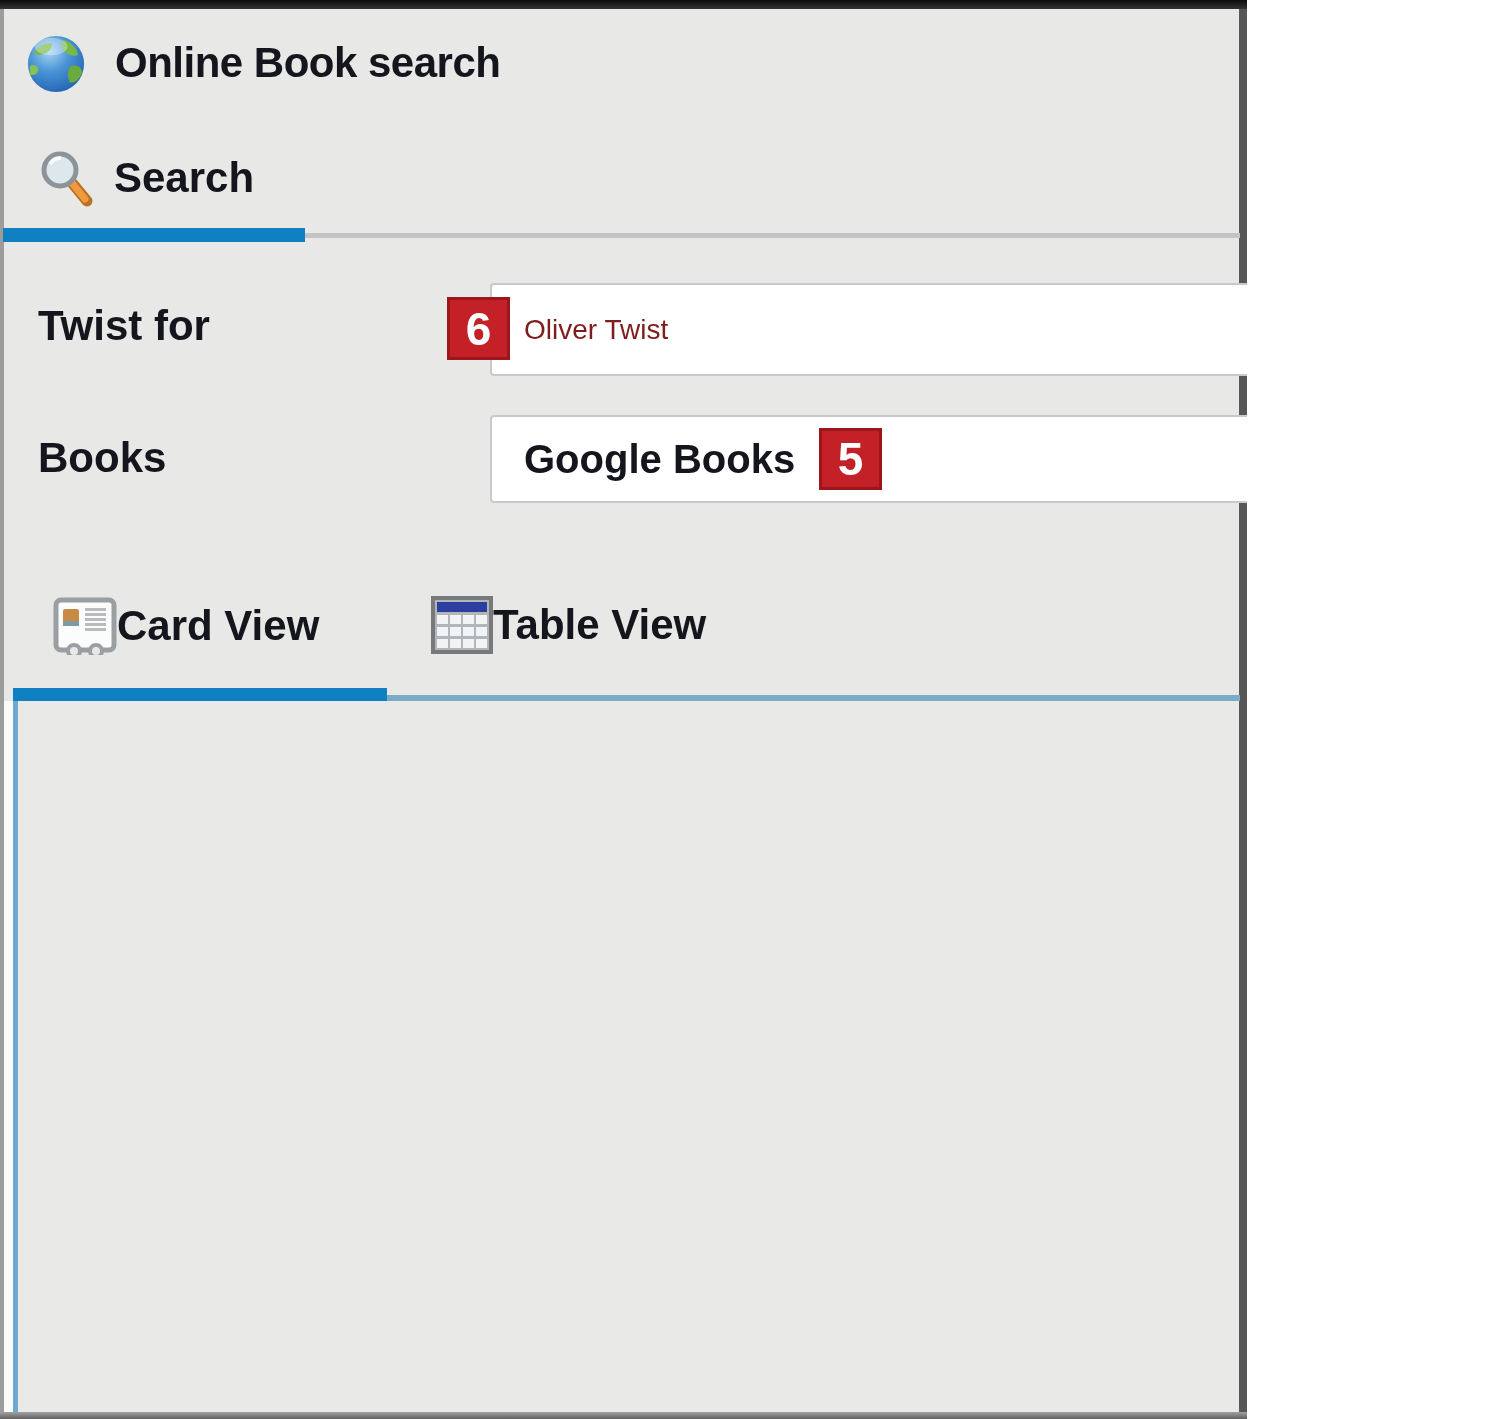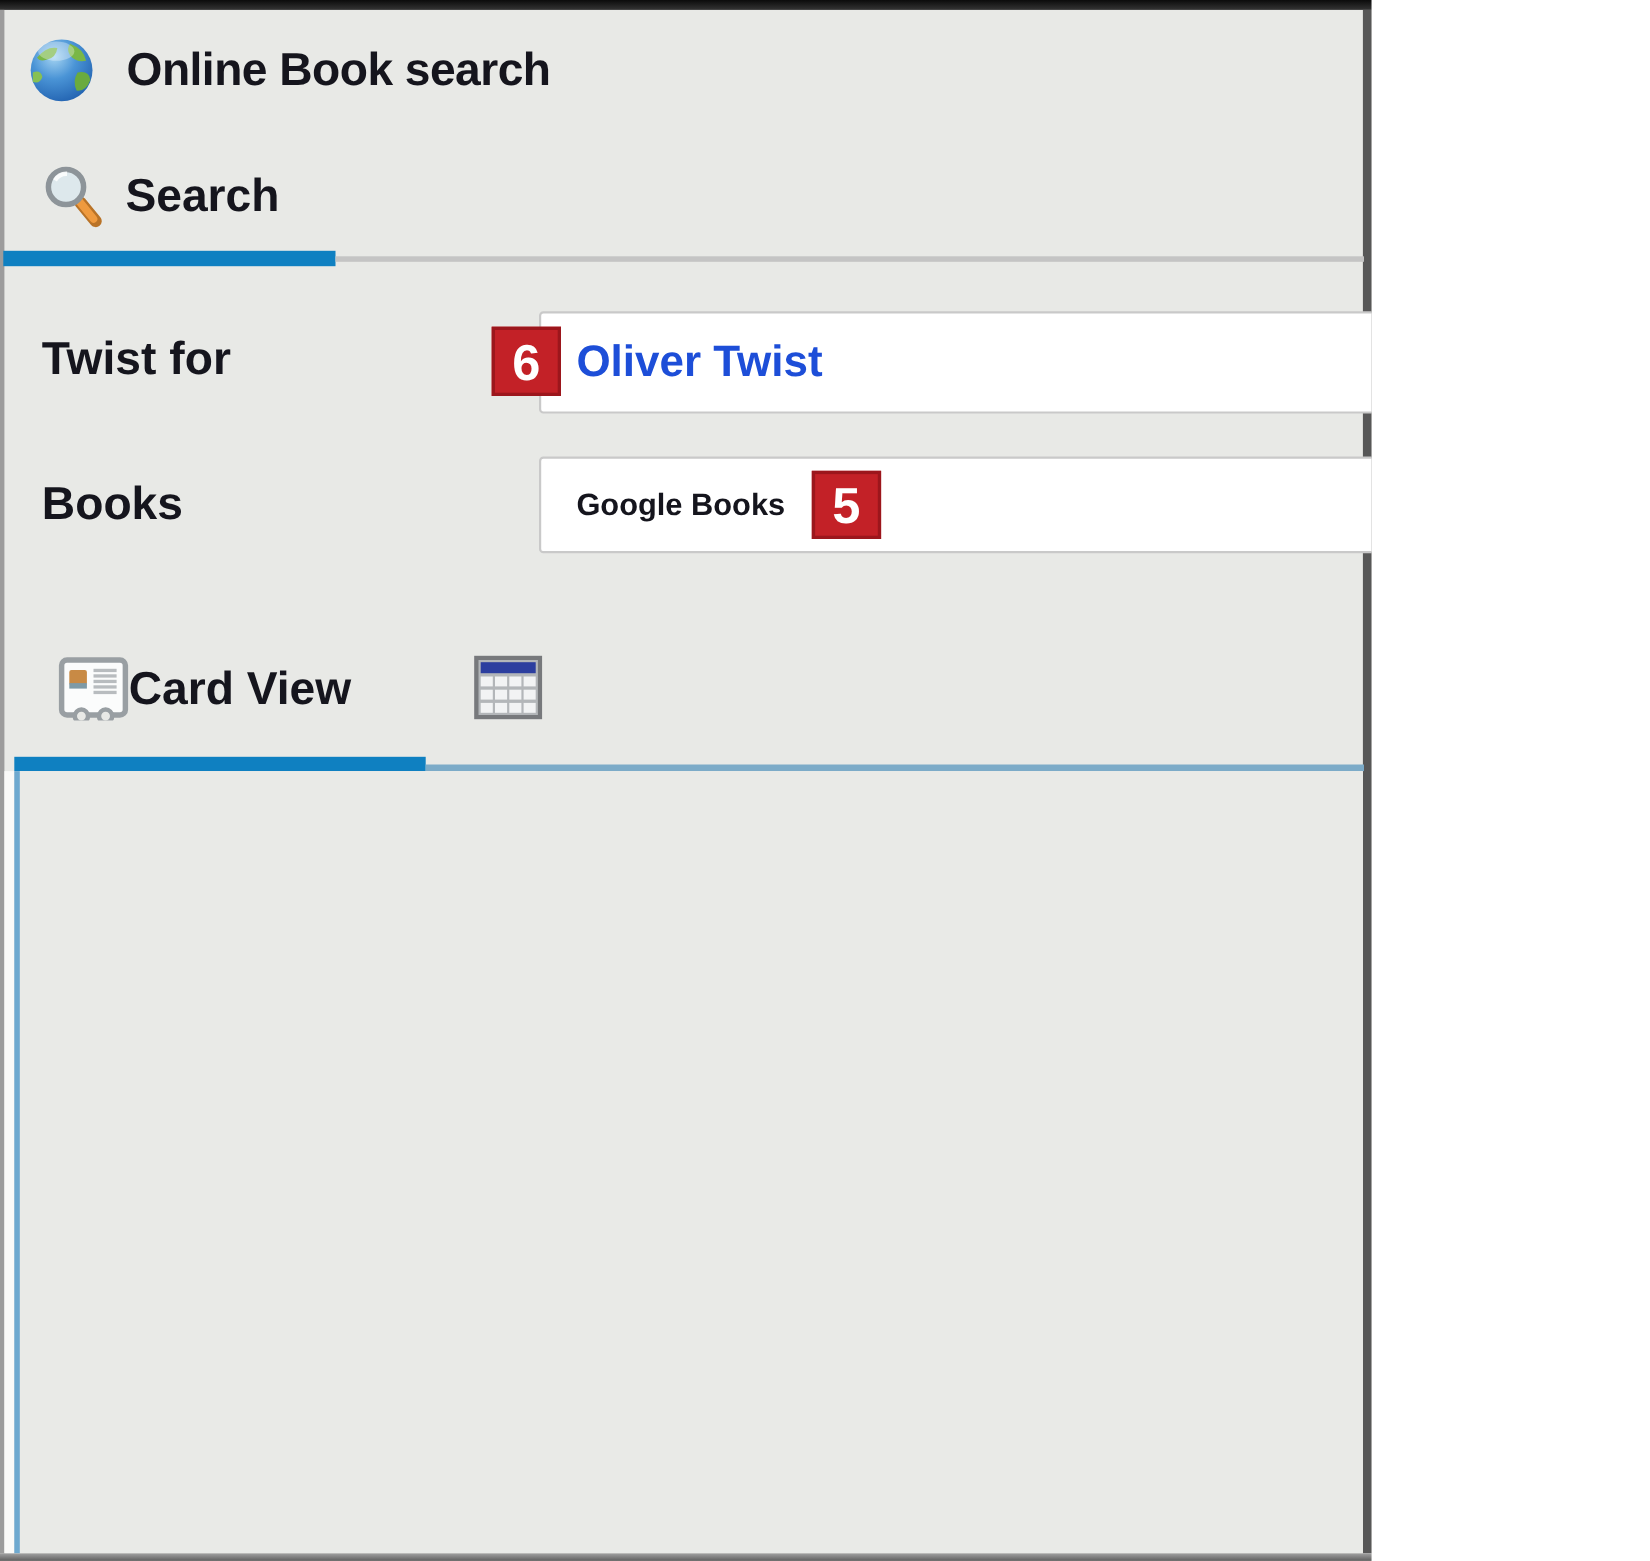--- a/index.html
+++ b/index.html
@@ -39,24 +39,24 @@
   .field{
     position:absolute;left:490px;width:1003px;
     background:#ffffff;border:2px solid #c9c9c9;border-radius:4px;
     display:flex;align-items:center;
   }
   .field-search{top:283px;height:93px;}
   .field-server{top:415px;height:88px;}
   .field input{
     border:none;outline:none;background:transparent;
     font-family:"Liberation Sans", sans-serif;
-    font-size:40px;font-weight:bold;color:#1d4ed8;
+    font-size:28px;font-weight:normal;color:#7f1d1d;
     width:100%;padding:0 20px 0 32px;
   }
-  .field-server-text{font-size:28px;font-weight:bold;padding-left:32px;}
+  .field-server-text{font-size:40px;font-weight:bold;padding-left:32px;}
 
   .badge{
     background:#c32127;border:3px solid #9c161c;
     color:#ffffff;font-size:46px;font-weight:bold;
     display:flex;align-items:center;justify-content:center;
     z-index:5;
   }
   .badge-6{position:absolute;left:447px;top:297px;width:63px;height:63px;}
   .badge-5{width:63px;height:62px;margin-left:24px;flex:0 0 auto;}
 
@@ -163,20 +163,21 @@
         <rect x="6" y="31" width="11" height="9"></rect>
           <rect x="19" y="31" width="11" height="9"></rect>
           <rect x="32" y="31" width="11" height="9"></rect>
           <rect x="45" y="31" width="11" height="9"></rect>
         <rect x="6" y="43" width="11" height="9"></rect>
           <rect x="19" y="43" width="11" height="9"></rect>
           <rect x="32" y="43" width="11" height="9"></rect>
           <rect x="45" y="43" width="11" height="9"></rect>
       </g>
     </svg>
+    <span class="viewtab-label">Table View</span>
   </div>
 
   <div class="viewline-active"></div>
   <div class="viewline-rest"></div>
 
   <div class="panel-gap"></div>
   <div class="results-panel"></div>
 
 </div>
 

